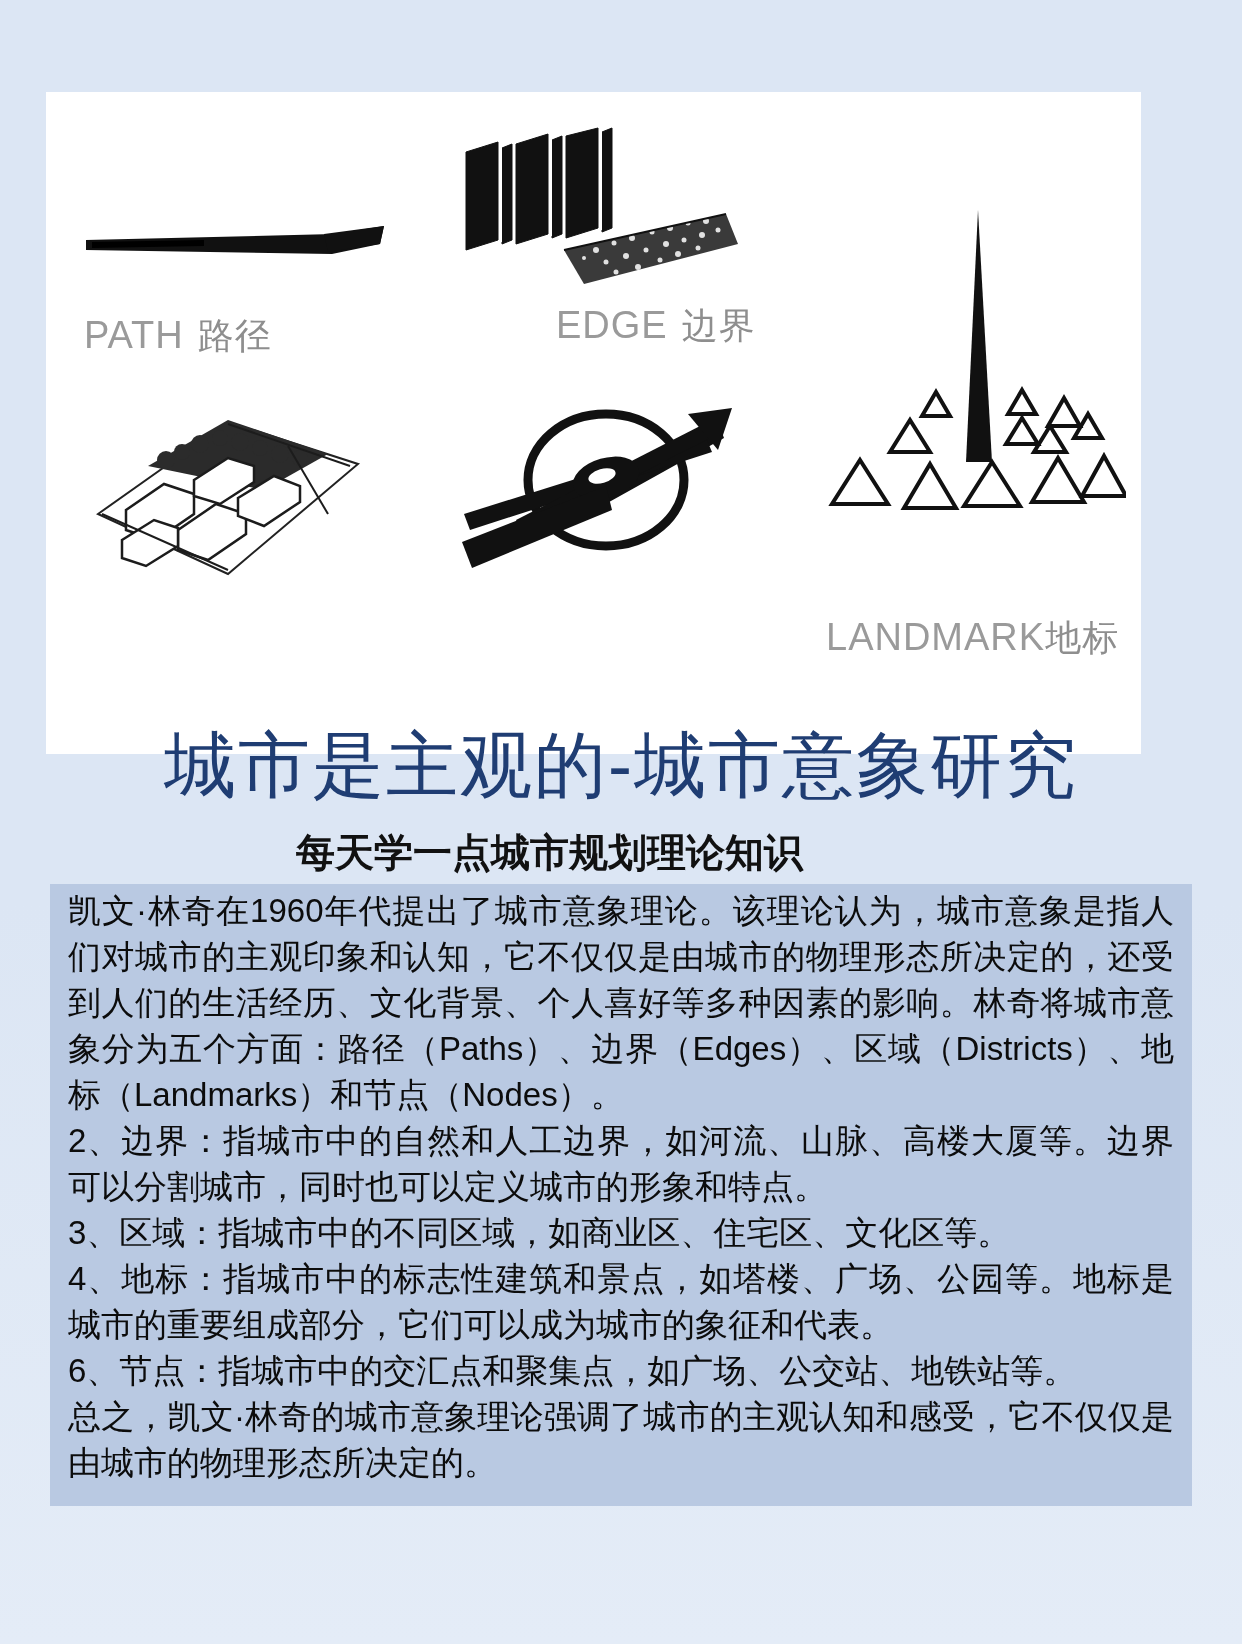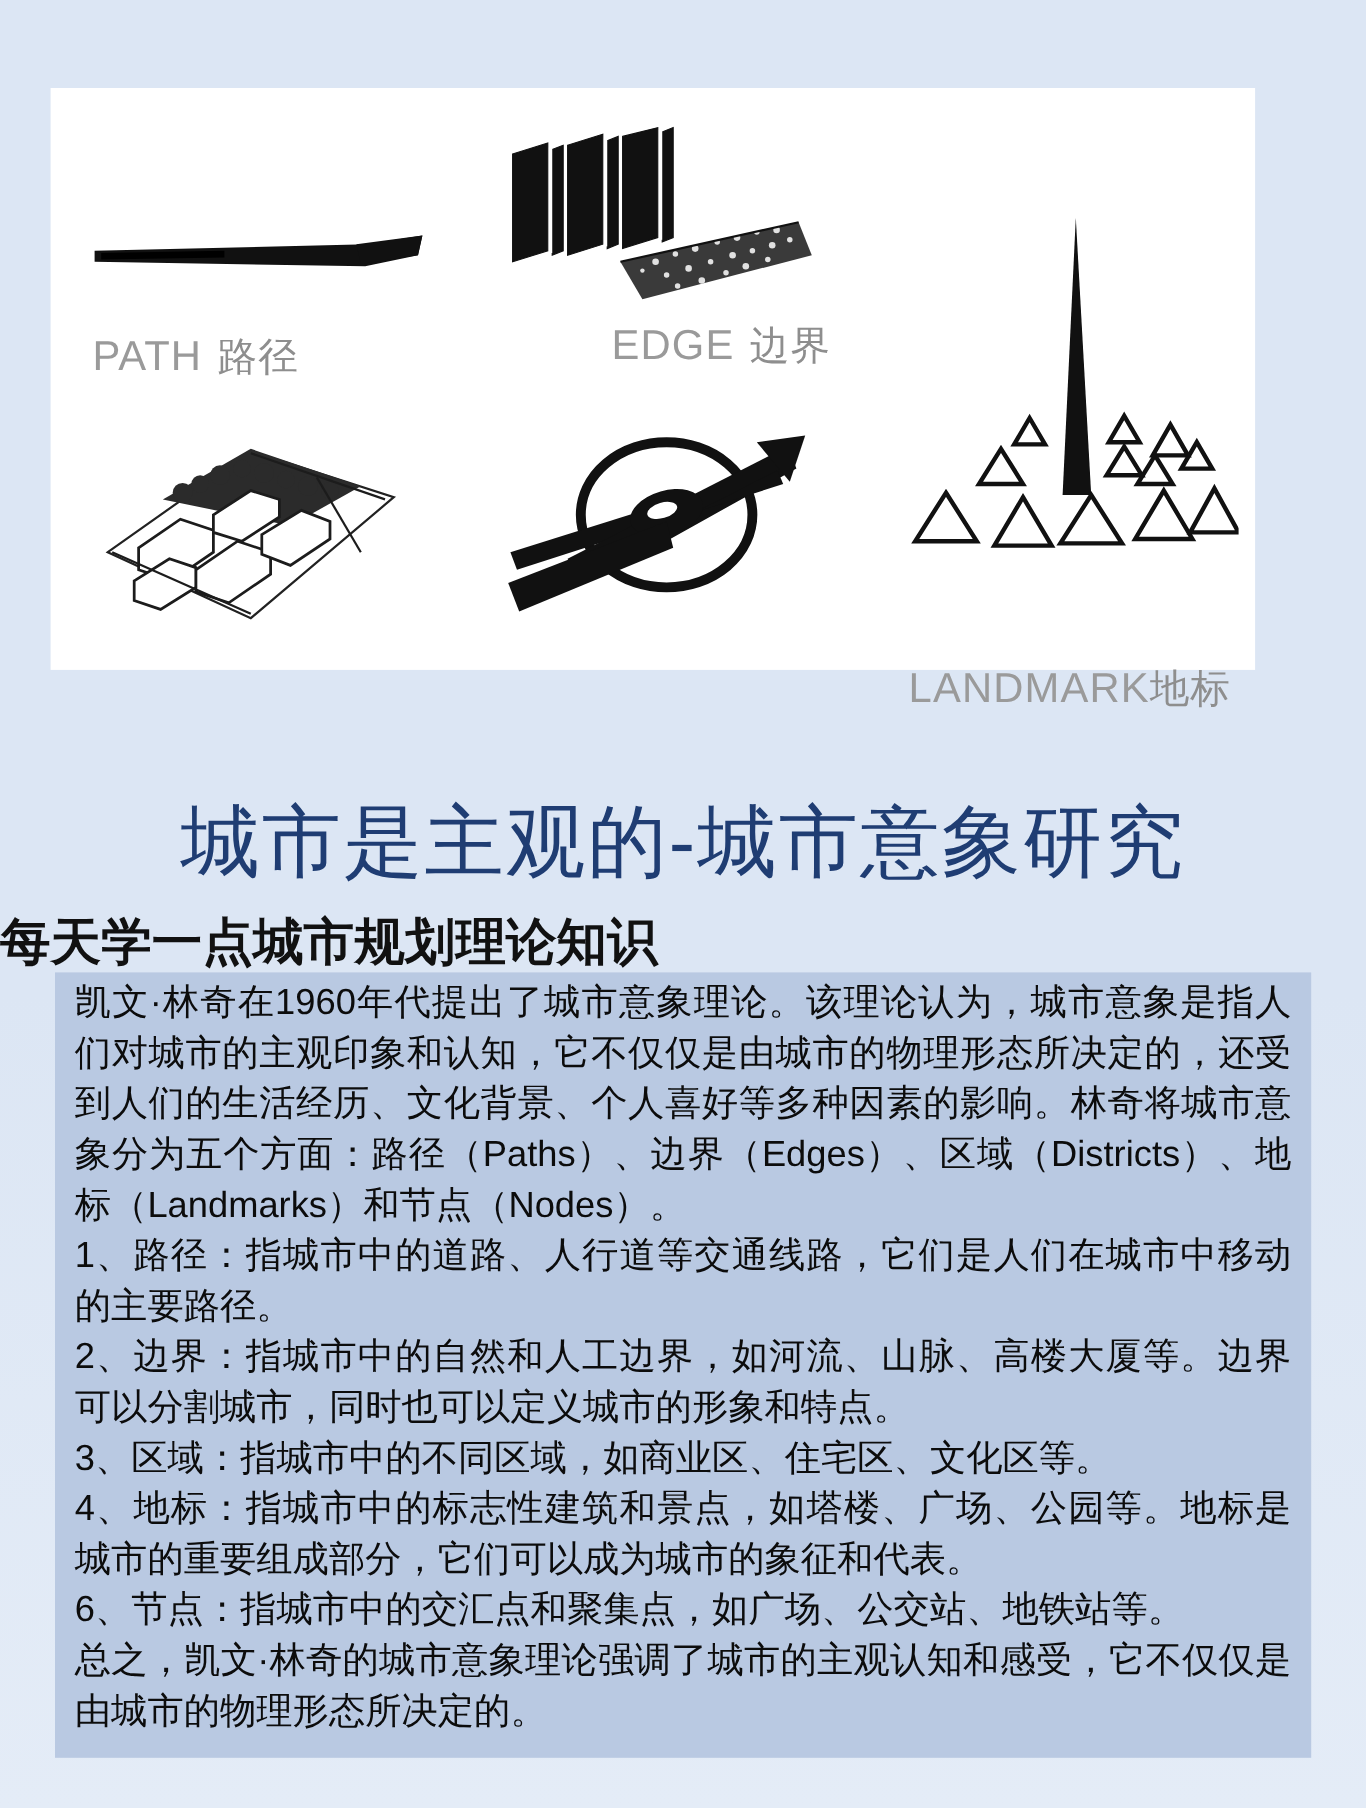--- a/index.html
+++ b/index.html
@@ -18,23 +18,23 @@
     width: 1242px;
     height: 1644px;
     background: linear-gradient(to bottom, #dce6f4 0%, #dce6f4 55%, #e4ecf7 100%);
     box-sizing: border-box;
   }
 
   
   .figure-panel {
     position: absolute;
     left: 46px;
-    top: 80px;
+    top: 92px;
     width: 1095px;
-    height: 529px;
+    height: 662px;
     background: #ffffff;
     box-sizing: border-box;
   }
   .fig-grid {
     position: relative;
     width: 100%;
     height: 100%;
   }
   .fig-cell {
     position: absolute;
@@ -113,21 +113,22 @@
     font-weight: normal;
     color: #1f3d73;
     letter-spacing: 2px;
     font-family: "Liberation Sans", sans-serif;
   }
   .sub-title {
     position: absolute;
     left: 0;
     top: 826px;
     width: 1099px;
-    font-size: 46px;
+    text-align: center;
+    font-size: 39px;
     font-weight: bold;
     color: #111111;
     font-family: "Liberation Sans", sans-serif;
   }
 
   
   .body-block {
     position: absolute;
     left: 50px;
     top: 884px;
@@ -315,21 +316,20 @@
       </div>
 
     </div>
   </div>
 
   <div class="main-title">城市是主观的-城市意象研究</div>
   <div class="sub-title">每天学一点城市规划理论知识</div>
 
   <div class="body-block">
     <p>凯文·林奇在1960年代提出了城市意象理论。该理论认为，城市意象是指人们对城市的主观印象和认知，它不仅仅是由城市的物理形态所决定的，还受到人们的生活经历、文化背景、个人喜好等多种因素的影响。林奇将城市意象分为五个方面：路径（Paths）、边界（Edges）、区域（Districts）、地标（Landmarks）和节点（Nodes）。</p>
-    <p>1、路径：指城市中的道路、人行道等交通线路，它们是人们在城市中移动的主要路径。</p>
     <p>2、边界：指城市中的自然和人工边界，如河流、山脉、高楼大厦等。边界可以分割城市，同时也可以定义城市的形象和特点。</p>
     <p>3、区域：指城市中的不同区域，如商业区、住宅区、文化区等。</p>
     <p>4、地标：指城市中的标志性建筑和景点，如塔楼、广场、公园等。地标是城市的重要组成部分，它们可以成为城市的象征和代表。</p>
     <p>6、节点：指城市中的交汇点和聚集点，如广场、公交站、地铁站等。</p>
     <p>总之，凯文·林奇的城市意象理论强调了城市的主观认知和感受，它不仅仅是由城市的物理形态所决定的。</p>
   </div>
 
 </div>
 
 </body></html>

